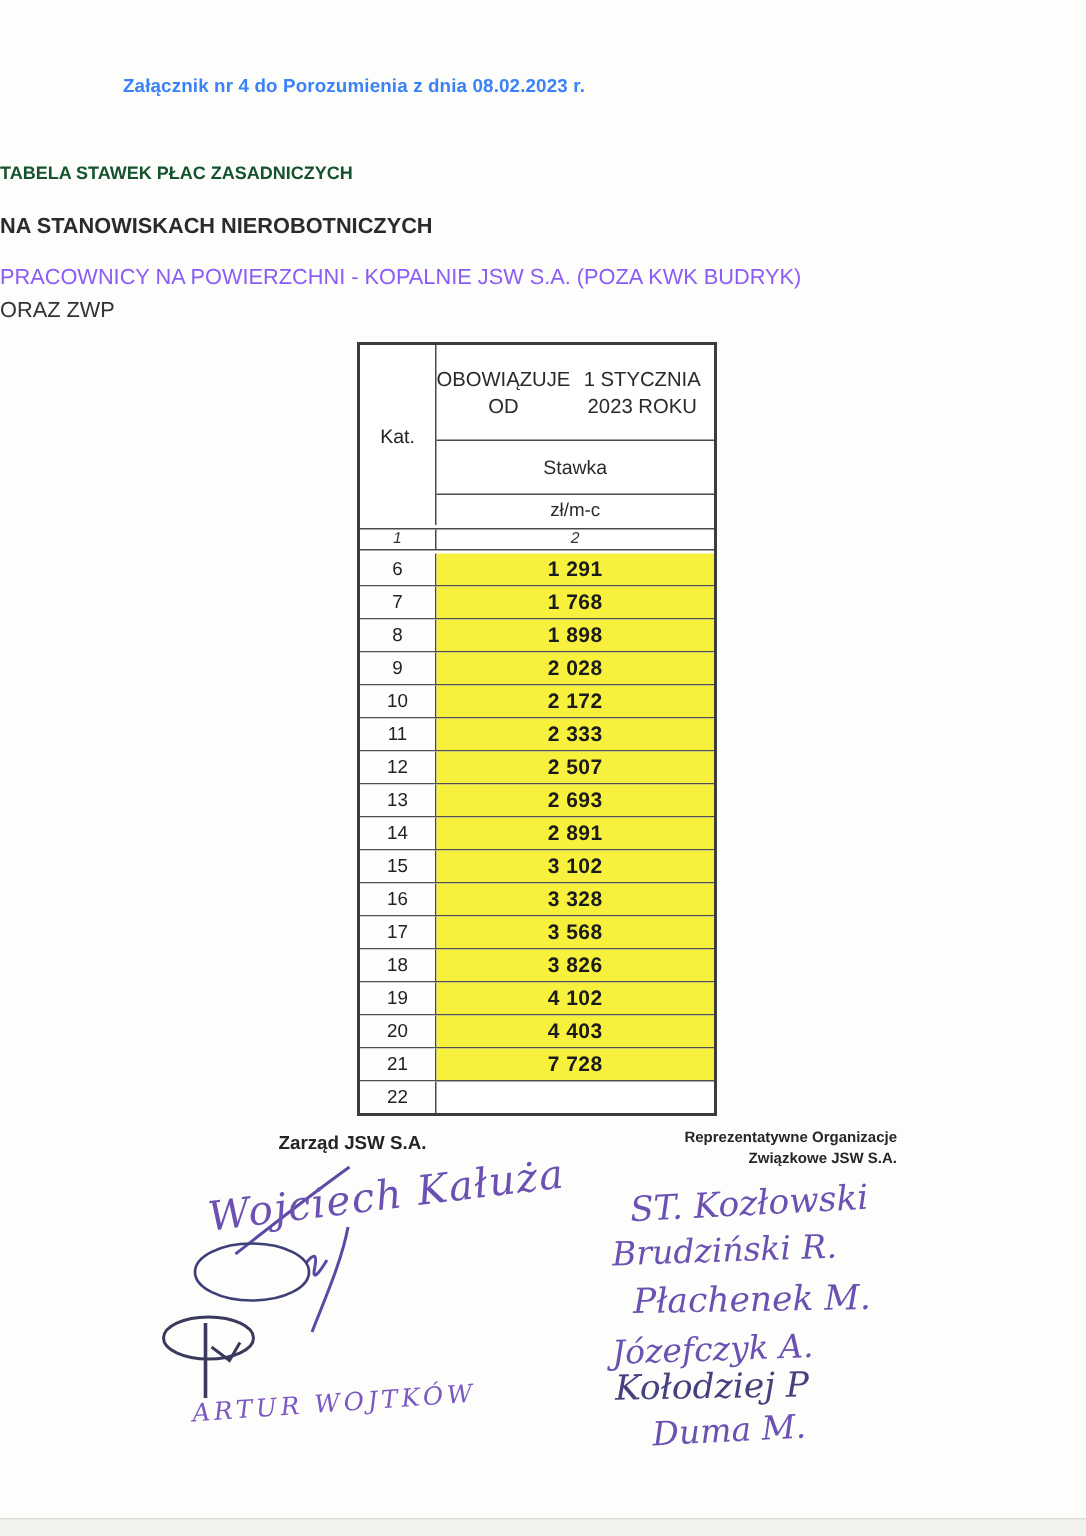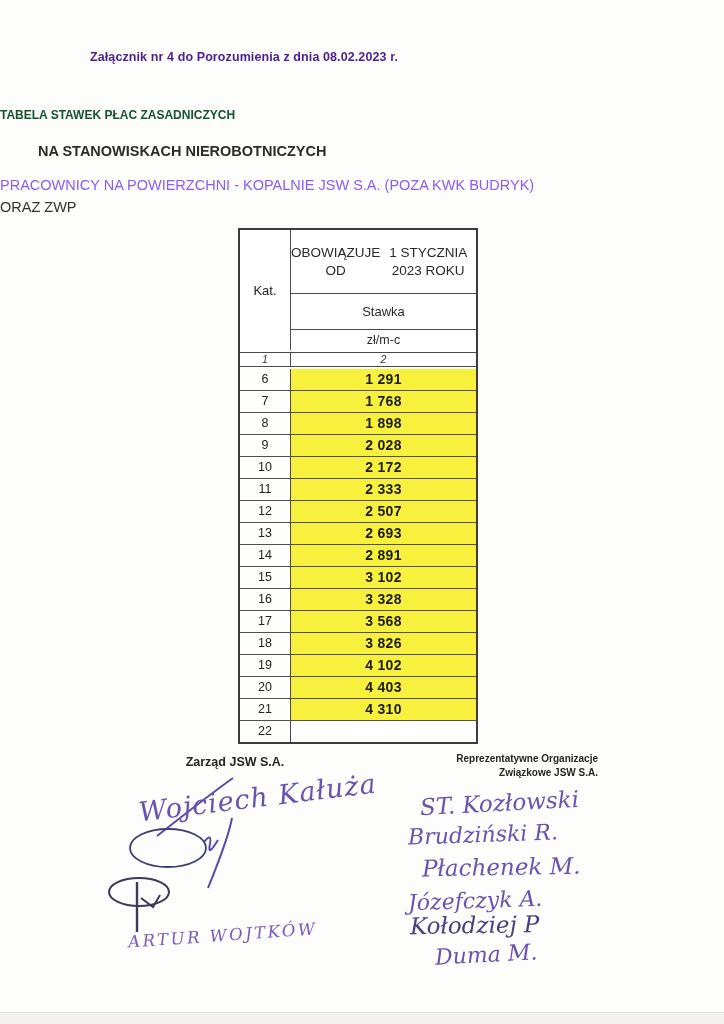--- a/index.html
+++ b/index.html
@@ -7,26 +7,26 @@
     position:relative;
     width:724px;height:1024px;
     margin:0 auto;
     background:#fdfdfb;
     font-family:"Liberation Sans", sans-serif;
     color:#1d1d1d;
     overflow:hidden;
   }
   
   .attachment-note{
-    position:absolute;left:90px;top:50px;
-    font-size:12.5px;font-weight:bold;color:#4c1d95;
+    position:absolute;left:82px;top:50px;
+    font-size:12.5px;font-weight:bold;color:#3b82f6;
     letter-spacing:.1px;
   }
   .title1{position:absolute;left:0;right:0;top:108px;font-size:12px;font-weight:bold;color:#14532d;}
-  .title2{position:absolute;left:0;right:0;top:143px;font-size:14.5px;font-weight:bold;color:#2b2b2b;margin-left:38px;}
+  .title2{position:absolute;left:0;right:0;top:143px;font-size:14.5px;font-weight:bold;color:#2b2b2b;}
   .title3{position:absolute;left:0;right:0;top:177px;font-size:14.5px;font-weight:normal;color:#8b5cf6;}
   .title4{position:absolute;left:0;right:0;top:199px;font-size:14.5px;font-weight:normal;color:#333;}
 
   
   .rate-table{
     position:absolute;left:238px;top:228px;width:240px;
     border:2.5px solid #3c3c3c;
     background:#fff;
     box-sizing:border-box;
   }
@@ -200,21 +200,21 @@
         <div class="trow">
           <div class="tc kat">19</div>
           <div class="tc val">4 102</div>
         </div>
         <div class="trow">
           <div class="tc kat">20</div>
           <div class="tc val">4 403</div>
         </div>
         <div class="trow">
           <div class="tc kat">21</div>
-          <div class="tc val">4 310</div>
+          <div class="tc val">7 728</div>
         </div>
         <div class="trow">
           <div class="tc kat">22</div>
         </div>
       </div>
   </div>
 
   <div class="sig-left-heading">Zarząd JSW S.A.</div>
 
   <svg class="doodles" width="260" height="200" viewBox="0 0 260 200">

